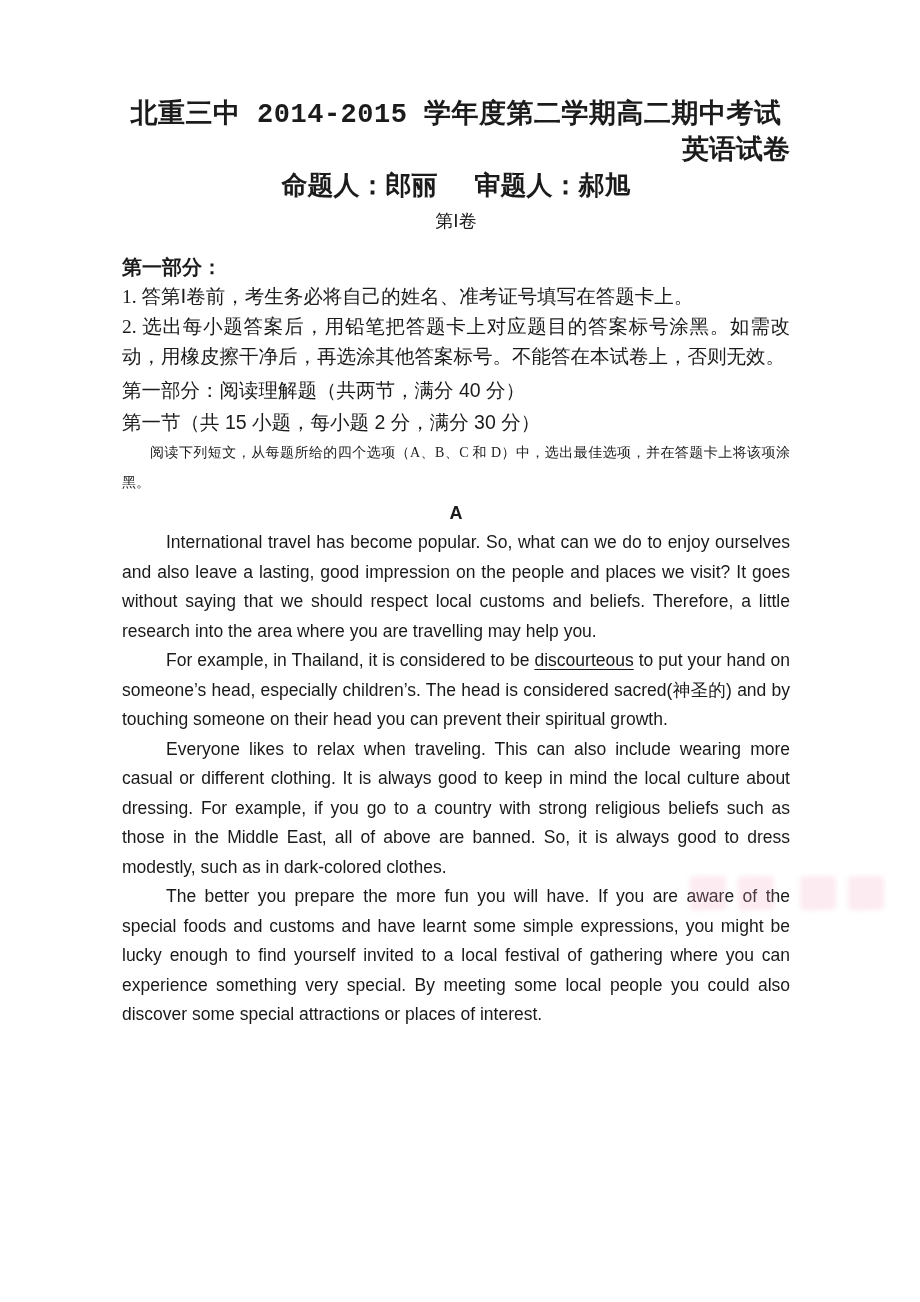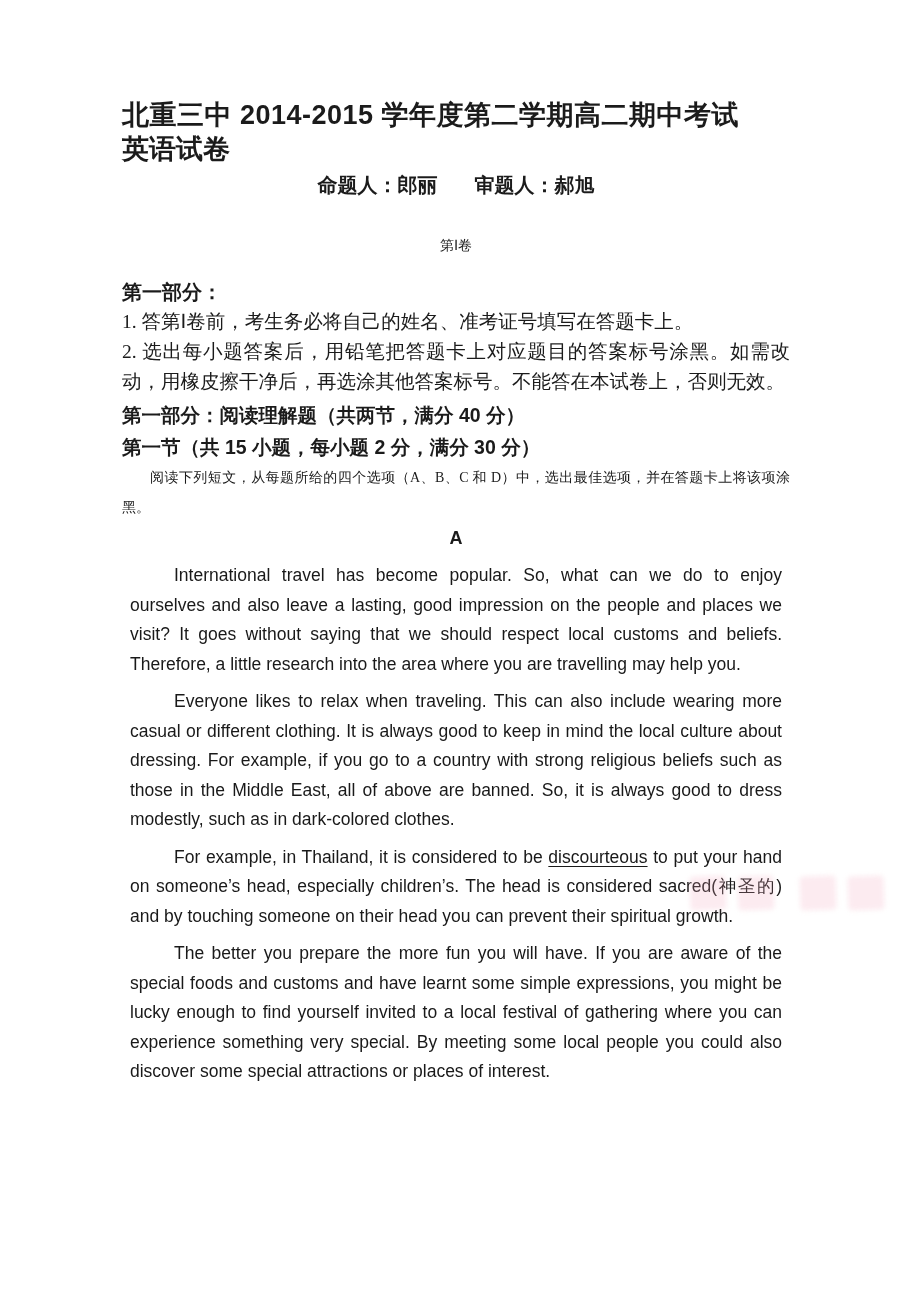--- a/index.html
+++ b/index.html
@@ -12,93 +12,93 @@
     width: 920px;
     height: 1302px;
     background: #ffffff;
     box-sizing: border-box;
     padding: 98px 130px 0 122px;
     color: #1b1b1b;
     overflow: hidden;
   }
   
   .title-line1 {
-    text-align: left;
-    font-family: Liberation Sans, sans-serif;
+    text-align: center;
+    font-family: Liberation Mono, monospace;
     font-weight: 700;
     font-size: 27px;
     line-height: 34px;
     letter-spacing: 0.5px;
     white-space: nowrap;
   }
   .title-line2 {
     display: flex;
-    justify-content: space-between;
+    justify-content: flex-end;
     gap: 48px;
     font-family: "Liberation Sans", sans-serif;
     font-weight: 700;
     font-size: 27px;
     line-height: 34px;
   }
   .byline {
     display: flex;
     justify-content: center;
     gap: 37px;
     font-family: "Liberation Sans", sans-serif;
     font-weight: 600;
-    font-size: 20px;
+    font-size: 26px;
     line-height: 30px;
     margin-top: 4px;
   }
   .volume-heading {
     text-align: center;
     font-family: "Liberation Serif", serif;
-    font-size: 14px;
+    font-size: 18px;
     line-height: 30px;
-    margin-top: 31px;
+    margin-top: 6px;
   }
   
   .notice-heading {
     font-family: "Liberation Sans", sans-serif;
     font-weight: 700;
     font-size: 20px;
     line-height: 30px;
     margin-top: 16px;
   }
   .notice-item {
     font-family: "Liberation Serif", serif;
     font-size: 19.5px;
     line-height: 30px;
     text-align: justify;
   }
   
   .part-heading, .section-heading {
     font-family: "Liberation Sans", sans-serif;
-    font-weight: 700;
+    font-weight: 400;
     font-size: 19.5px;
     line-height: 32px;
   }
   .part-heading { margin-top: 2px; }
   .instructions {
     font-family: "Liberation Serif", serif;
     font-size: 14px;
     line-height: 30px;
     text-indent: 2em;
     text-align: justify;
   }
   .passage-label {
     text-align: center;
     font-family: "Liberation Sans", sans-serif;
     font-weight: 700;
     font-size: 18px;
     line-height: 30px;
   }
   
   .para {
-    margin: 8px;
+    margin: 0;
     font-family: "Liberation Sans", sans-serif;
     font-size: 17.5px;
     line-height: 29.5px;
     text-align: justify;
     text-indent: 44px;
     color: #191919;
   }
   .underlined-word {
     text-decoration: underline;
     text-underline-offset: 3px;
@@ -144,22 +144,22 @@
   <div class="notice-item">1. 答第Ⅰ卷前，考生务必将自己的姓名、准考证号填写在答题卡上。</div>
   <div class="notice-item">2. 选出每小题答案后，用铅笔把答题卡上对应题目的答案标号涂黑。如需改动，用橡皮擦干净后，再选涂其他答案标号。不能答在本试卷上，否则无效。</div>
 
   <div class="part-heading">第一部分：阅读理解题（共两节，满分 40 分）</div>
   <div class="section-heading">第一节（共 15 小题，每小题 2 分，满分 30 分）</div>
   <div class="instructions">阅读下列短文，从每题所给的四个选项（A、B、C 和 D）中，选出最佳选项，并在答题卡上将该项涂黑。</div>
 
   <div class="passage-label">A</div>
 
   <p class="para">International travel has become popular. So, what can we do to enjoy ourselves and also leave a lasting, good impression on the people and places we visit? It goes without saying that we should respect local customs and beliefs. Therefore, a little research into the area where you are travelling may help you.</p>
+  <p class="para"><span>For example, in Thailand, it is considered to be </span><span class="underlined-word">discourteous</span><span> to put your hand on someone’s head, especially children’s. The head is considered sacred(神圣的) and by touching someone on their head you can prevent their spiritual growth.</span></p>
   <p class="para">Everyone likes to relax when traveling. This can also include wearing more casual or different clothing. It is always good to keep in mind the local culture about dressing. For example, if you go to a country with strong religious beliefs such as those in the Middle East, all of above are banned. So, it is always good to dress modestly, such as in dark-colored clothes.</p>
-  <p class="para"><span>For example, in Thailand, it is considered to be </span><span class="underlined-word">discourteous</span><span> to put your hand on someone’s head, especially children’s. The head is considered sacred(神圣的) and by touching someone on their head you can prevent their spiritual growth.</span></p>
   <p class="para">The better you prepare the more fun you will have. If you are aware of the special foods and customs and have learnt some simple expressions, you might be lucky enough to find yourself invited to a local festival of gathering where you can experience something very special. By meeting some local people you could also discover some special attractions or places of interest.</p>
 
   <div class="watermark">
     <span></span>
     <span></span>
     <span></span>
     <span></span>
   </div>
 
 </div>

